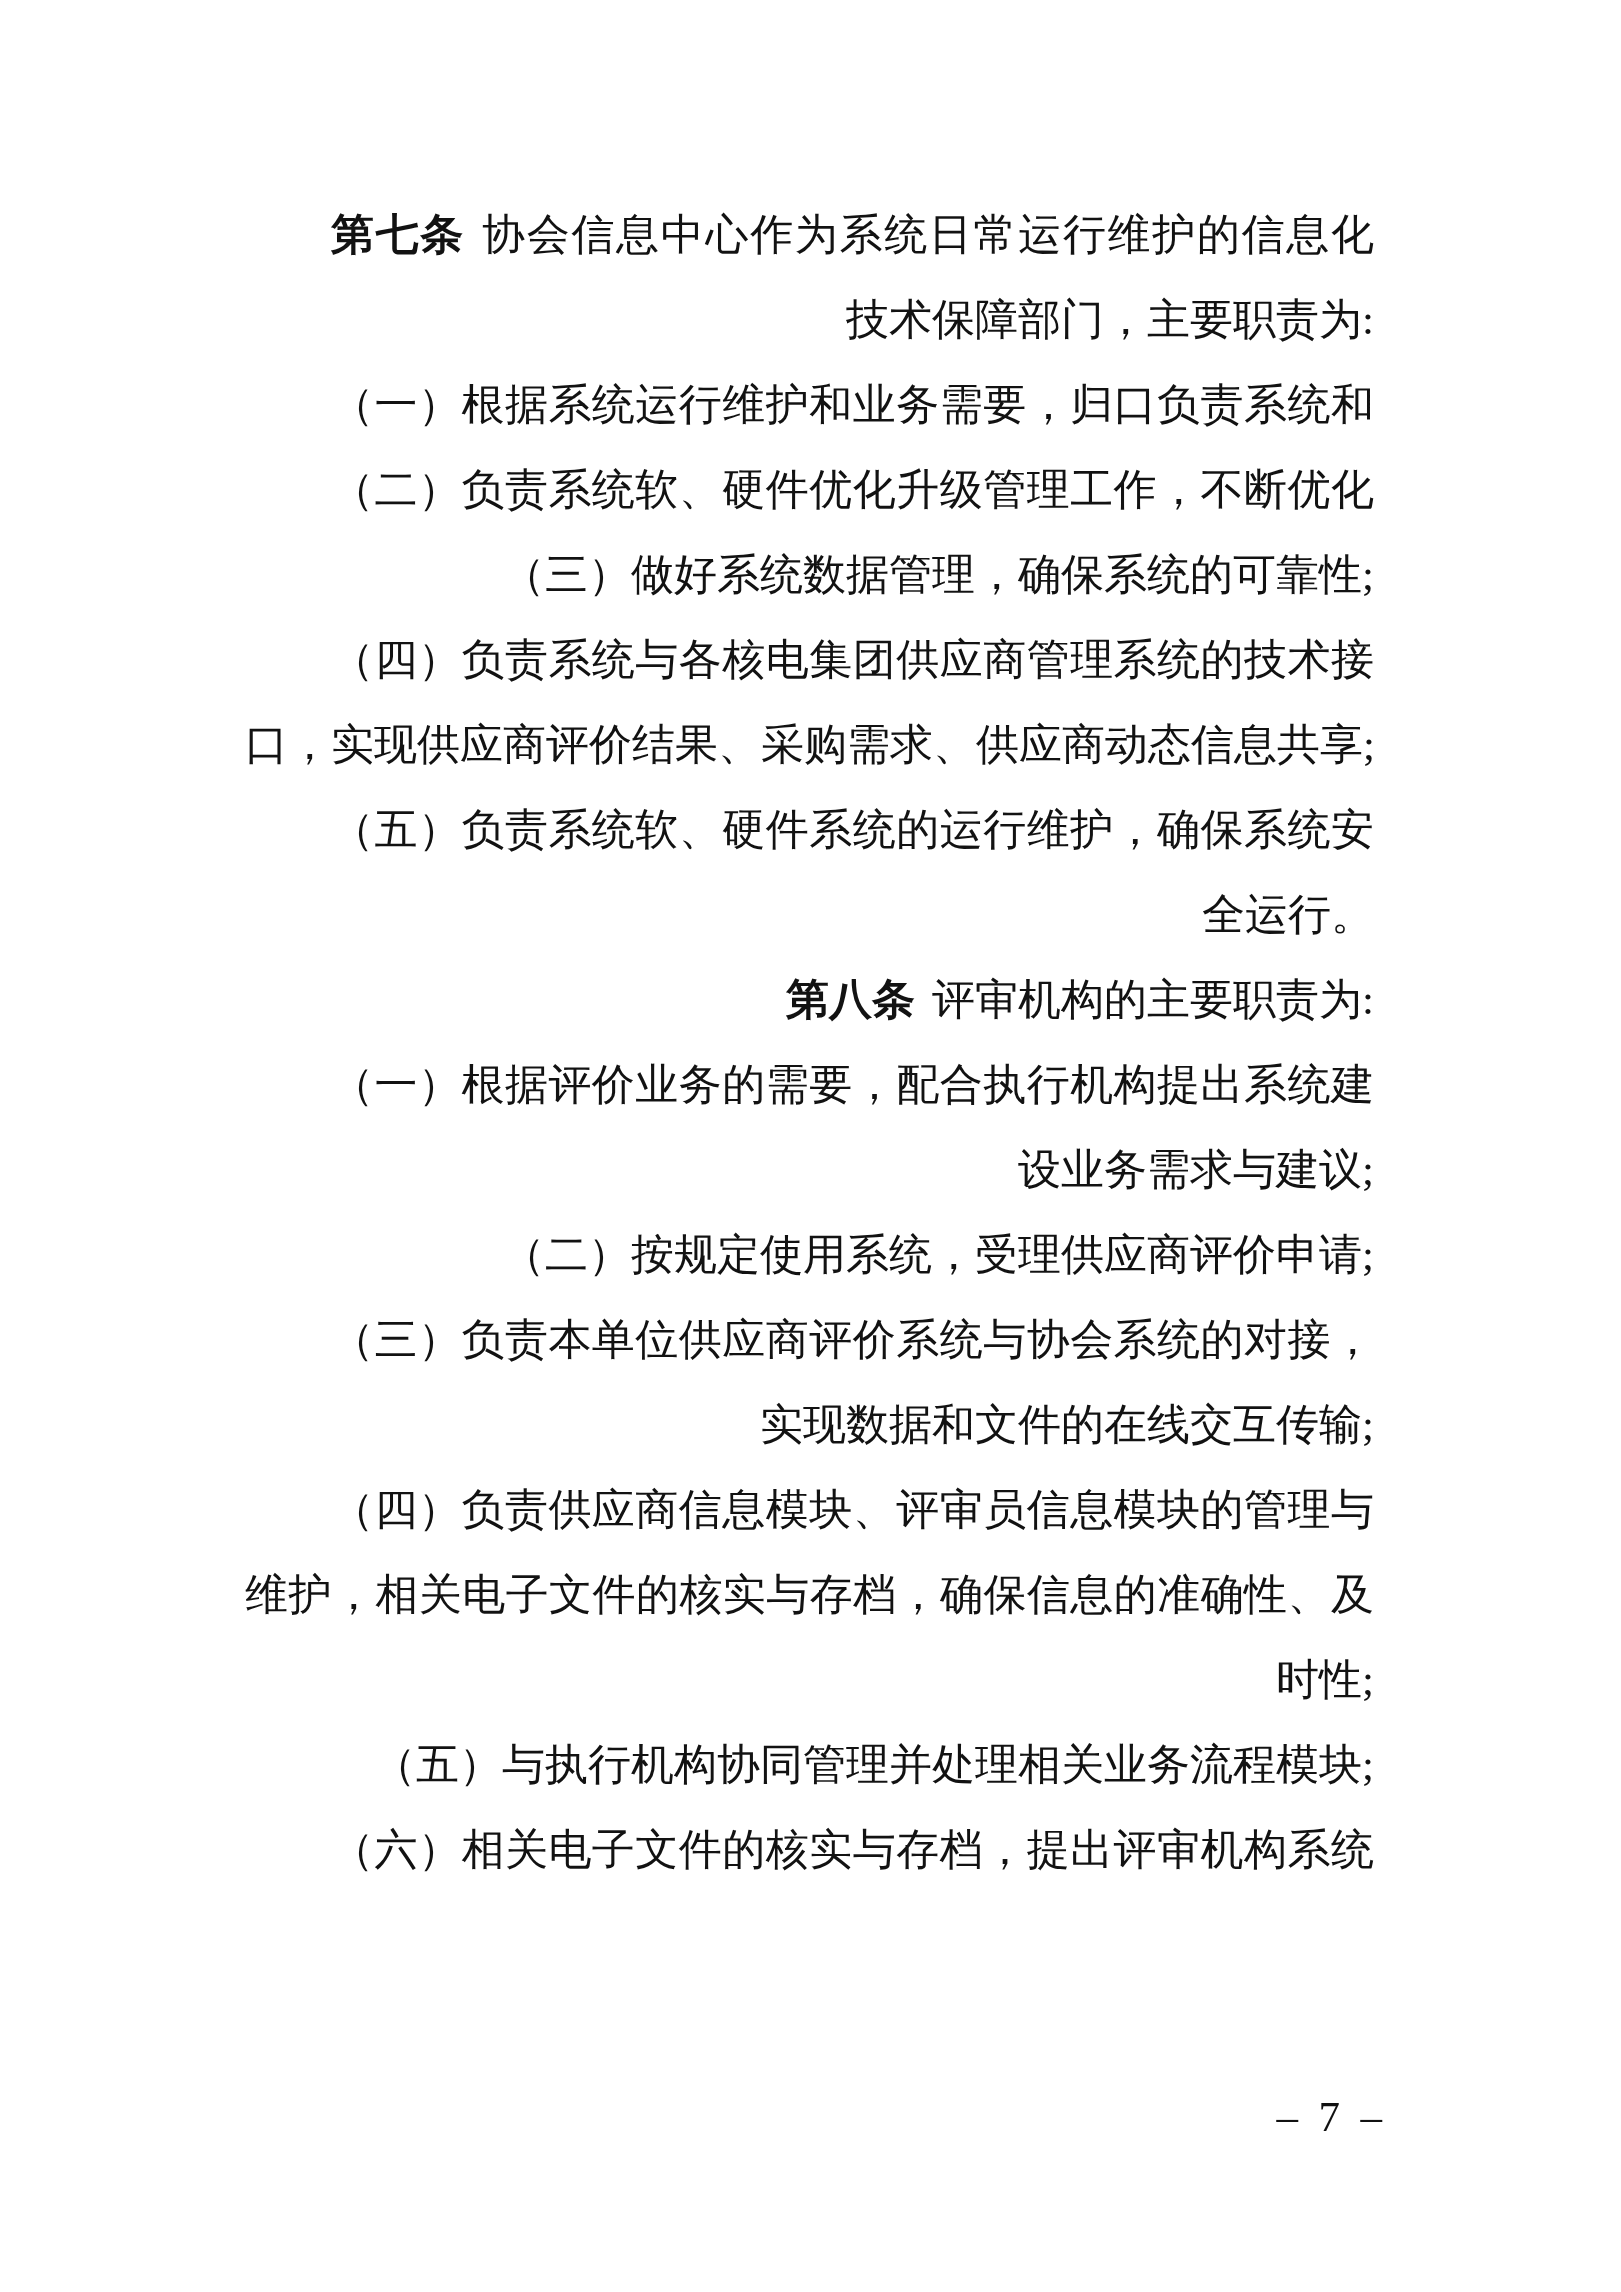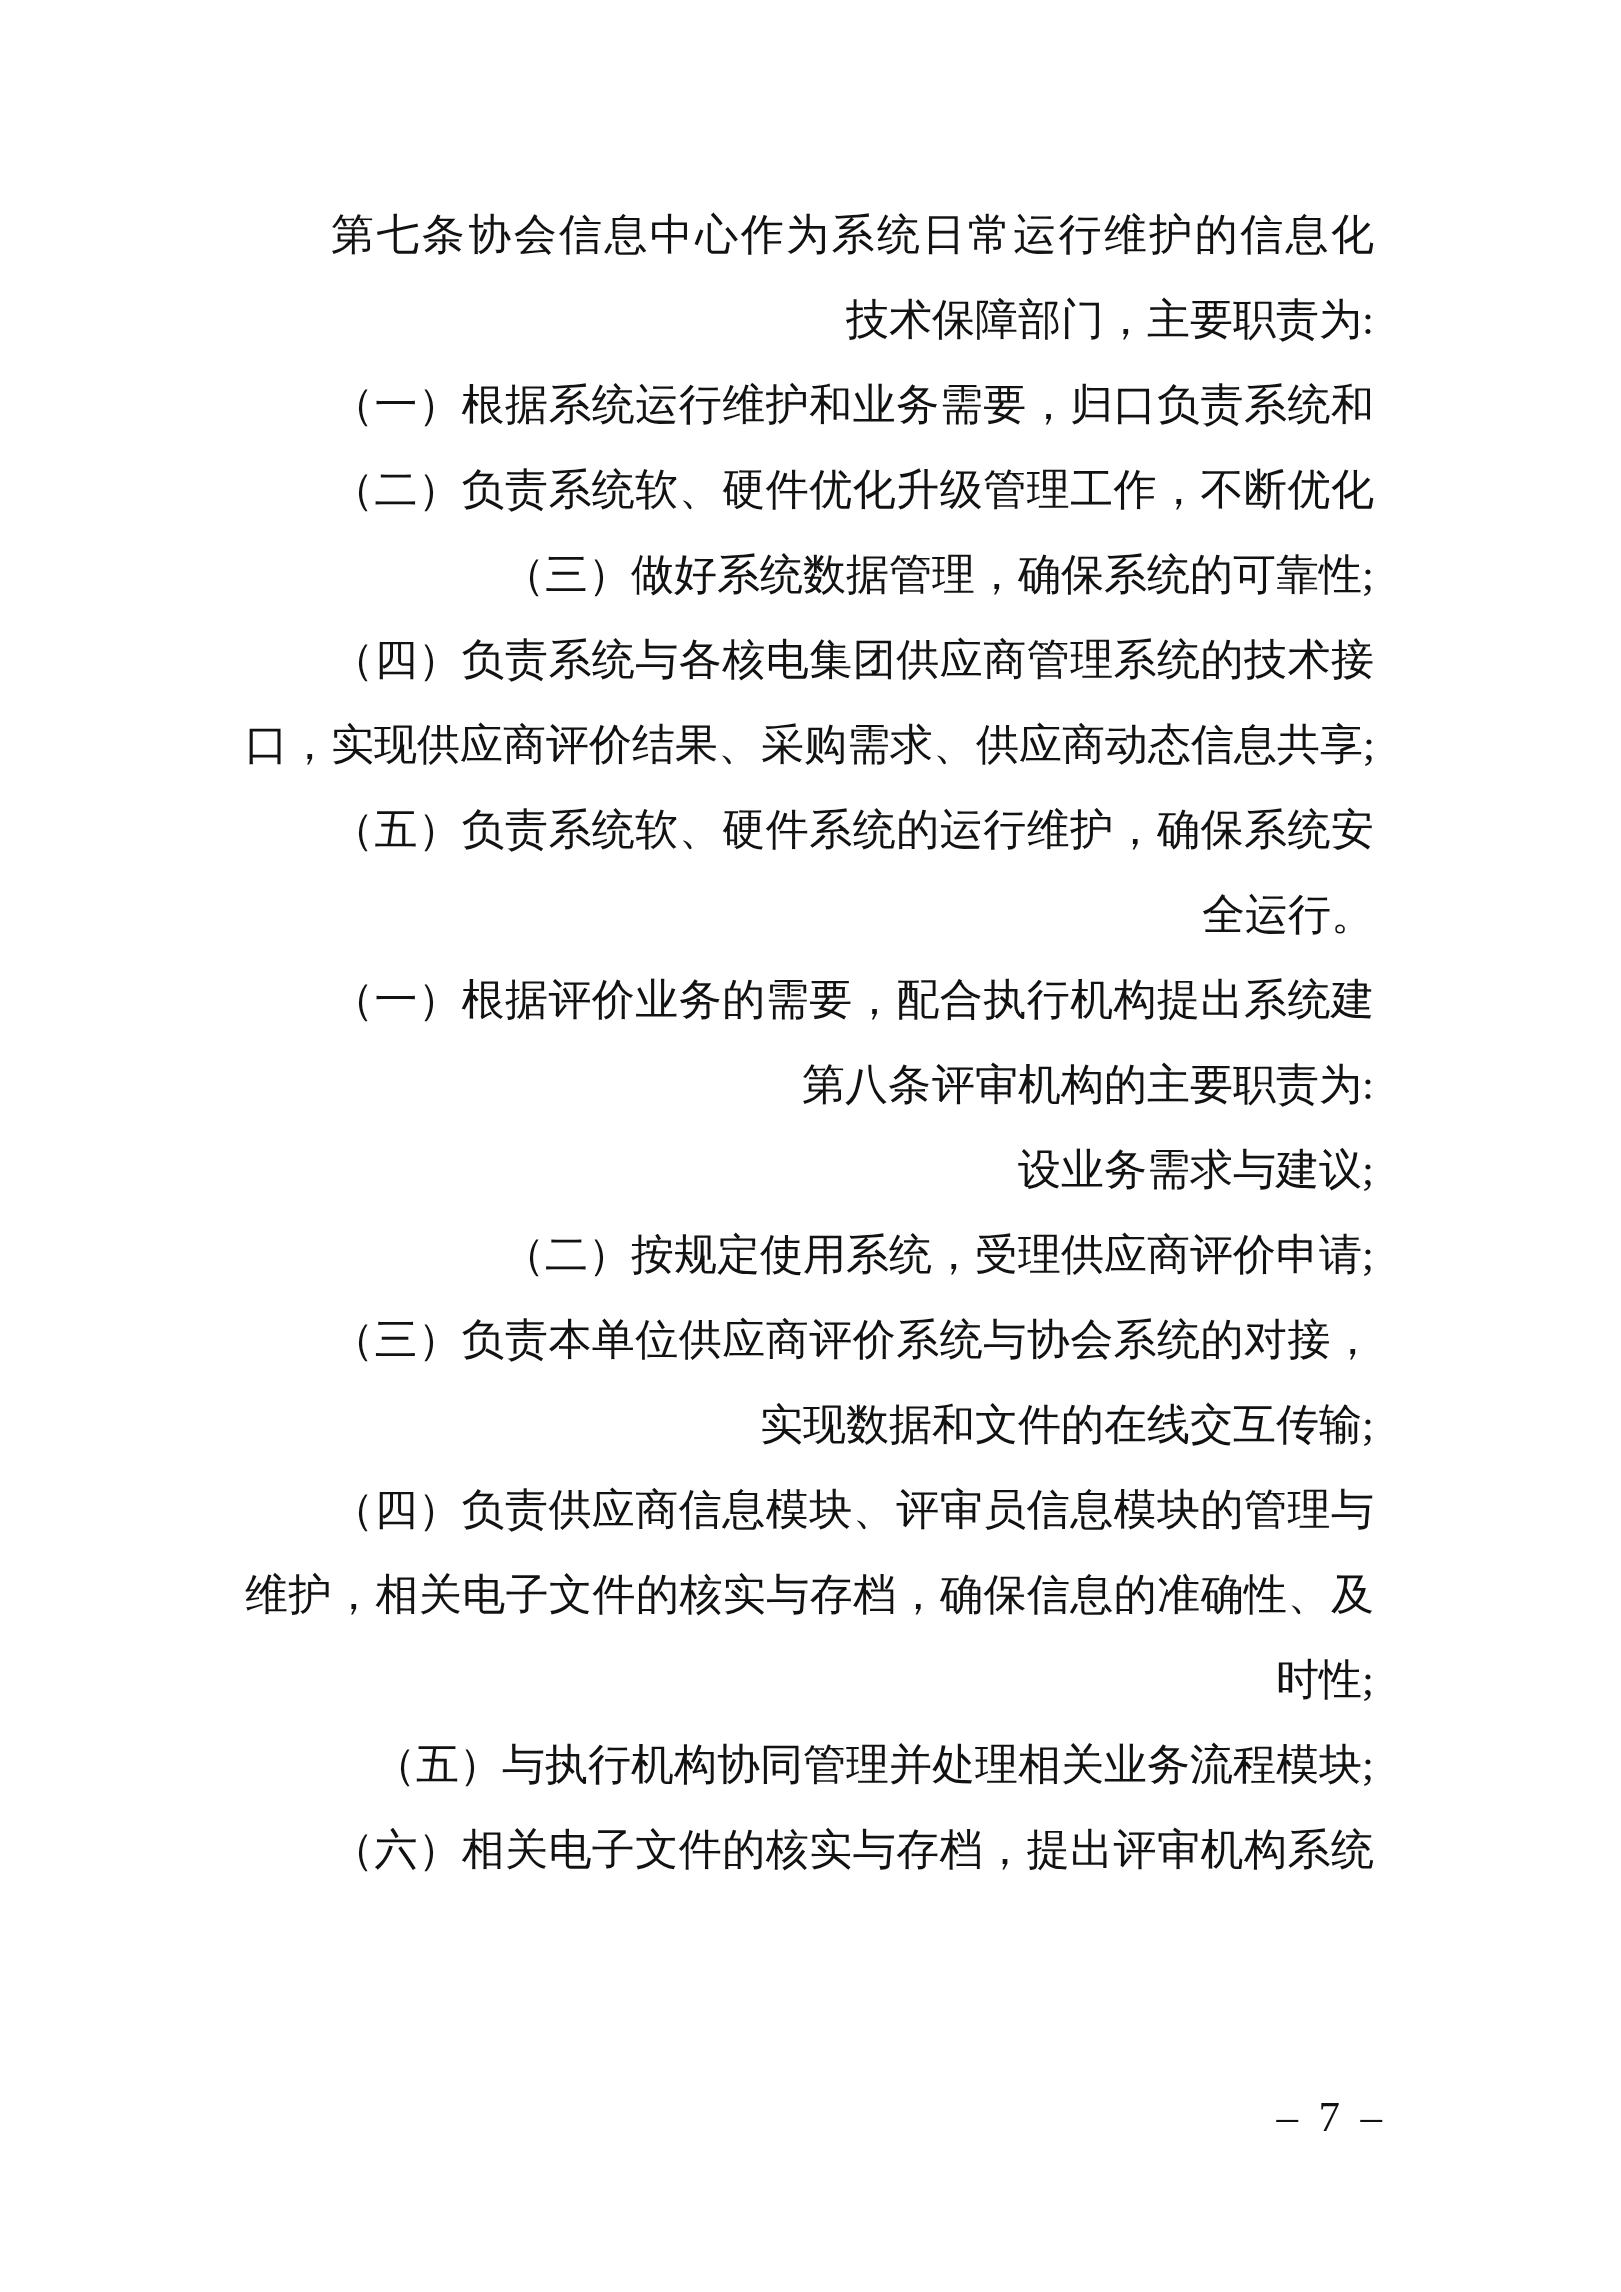--- a/index.html
+++ b/index.html
@@ -32,22 +32,22 @@
   }
   .line.fill {
     white-space: normal;
     text-align: justify;
     text-align-last: justify;
   }
   .line.indent {
     text-indent: 2em;
   }
   .lead {
-    font-weight: 400;
-    margin-right: 1px;
+    font-weight: 700;
+    margin-right: 17px;
   }
   .page-number {
     position: absolute;
     top: 2092px;
     right: 239px;
     font-family: "Liberation Serif", serif;
     font-size: 43px;
     line-height: 49px;
     word-spacing: 9.8px;
     color: #111111;
@@ -60,22 +60,22 @@
   <div class="text-block">
       <div class="line fill indent"><span class="lead">第七条</span>协会信息中心作为系统日常运行维护的信息化</div>
       <div class="line">技术保障部门，主要职责为:</div>
       <div class="line fill indent">（一）根据系统运行维护和业务需要，归口负责系统和</div>
       <div class="line fill indent">（二）负责系统软、硬件优化升级管理工作，不断优化</div>
       <div class="line indent">（三）做好系统数据管理，确保系统的可靠性;</div>
       <div class="line fill indent">（四）负责系统与各核电集团供应商管理系统的技术接</div>
       <div class="line">口，实现供应商评价结果、采购需求、供应商动态信息共享;</div>
       <div class="line fill indent">（五）负责系统软、硬件系统的运行维护，确保系统安</div>
       <div class="line">全运行。</div>
+      <div class="line indent"><span class="lead">第八条</span>评审机构的主要职责为:</div>
       <div class="line fill indent">（一）根据评价业务的需要，配合执行机构提出系统建</div>
-      <div class="line indent"><span class="lead">第八条</span>评审机构的主要职责为:</div>
       <div class="line">设业务需求与建议;</div>
       <div class="line indent">（二）按规定使用系统，受理供应商评价申请;</div>
       <div class="line fill indent">（三）负责本单位供应商评价系统与协会系统的对接，</div>
       <div class="line">实现数据和文件的在线交互传输;</div>
       <div class="line fill indent">（四）负责供应商信息模块、评审员信息模块的管理与</div>
       <div class="line fill">维护，相关电子文件的核实与存档，确保信息的准确性、及</div>
       <div class="line">时性;</div>
       <div class="line indent">（五）与执行机构协同管理并处理相关业务流程模块;</div>
       <div class="line fill indent">（六）相关电子文件的核实与存档，提出评审机构系统</div>
     </div>

